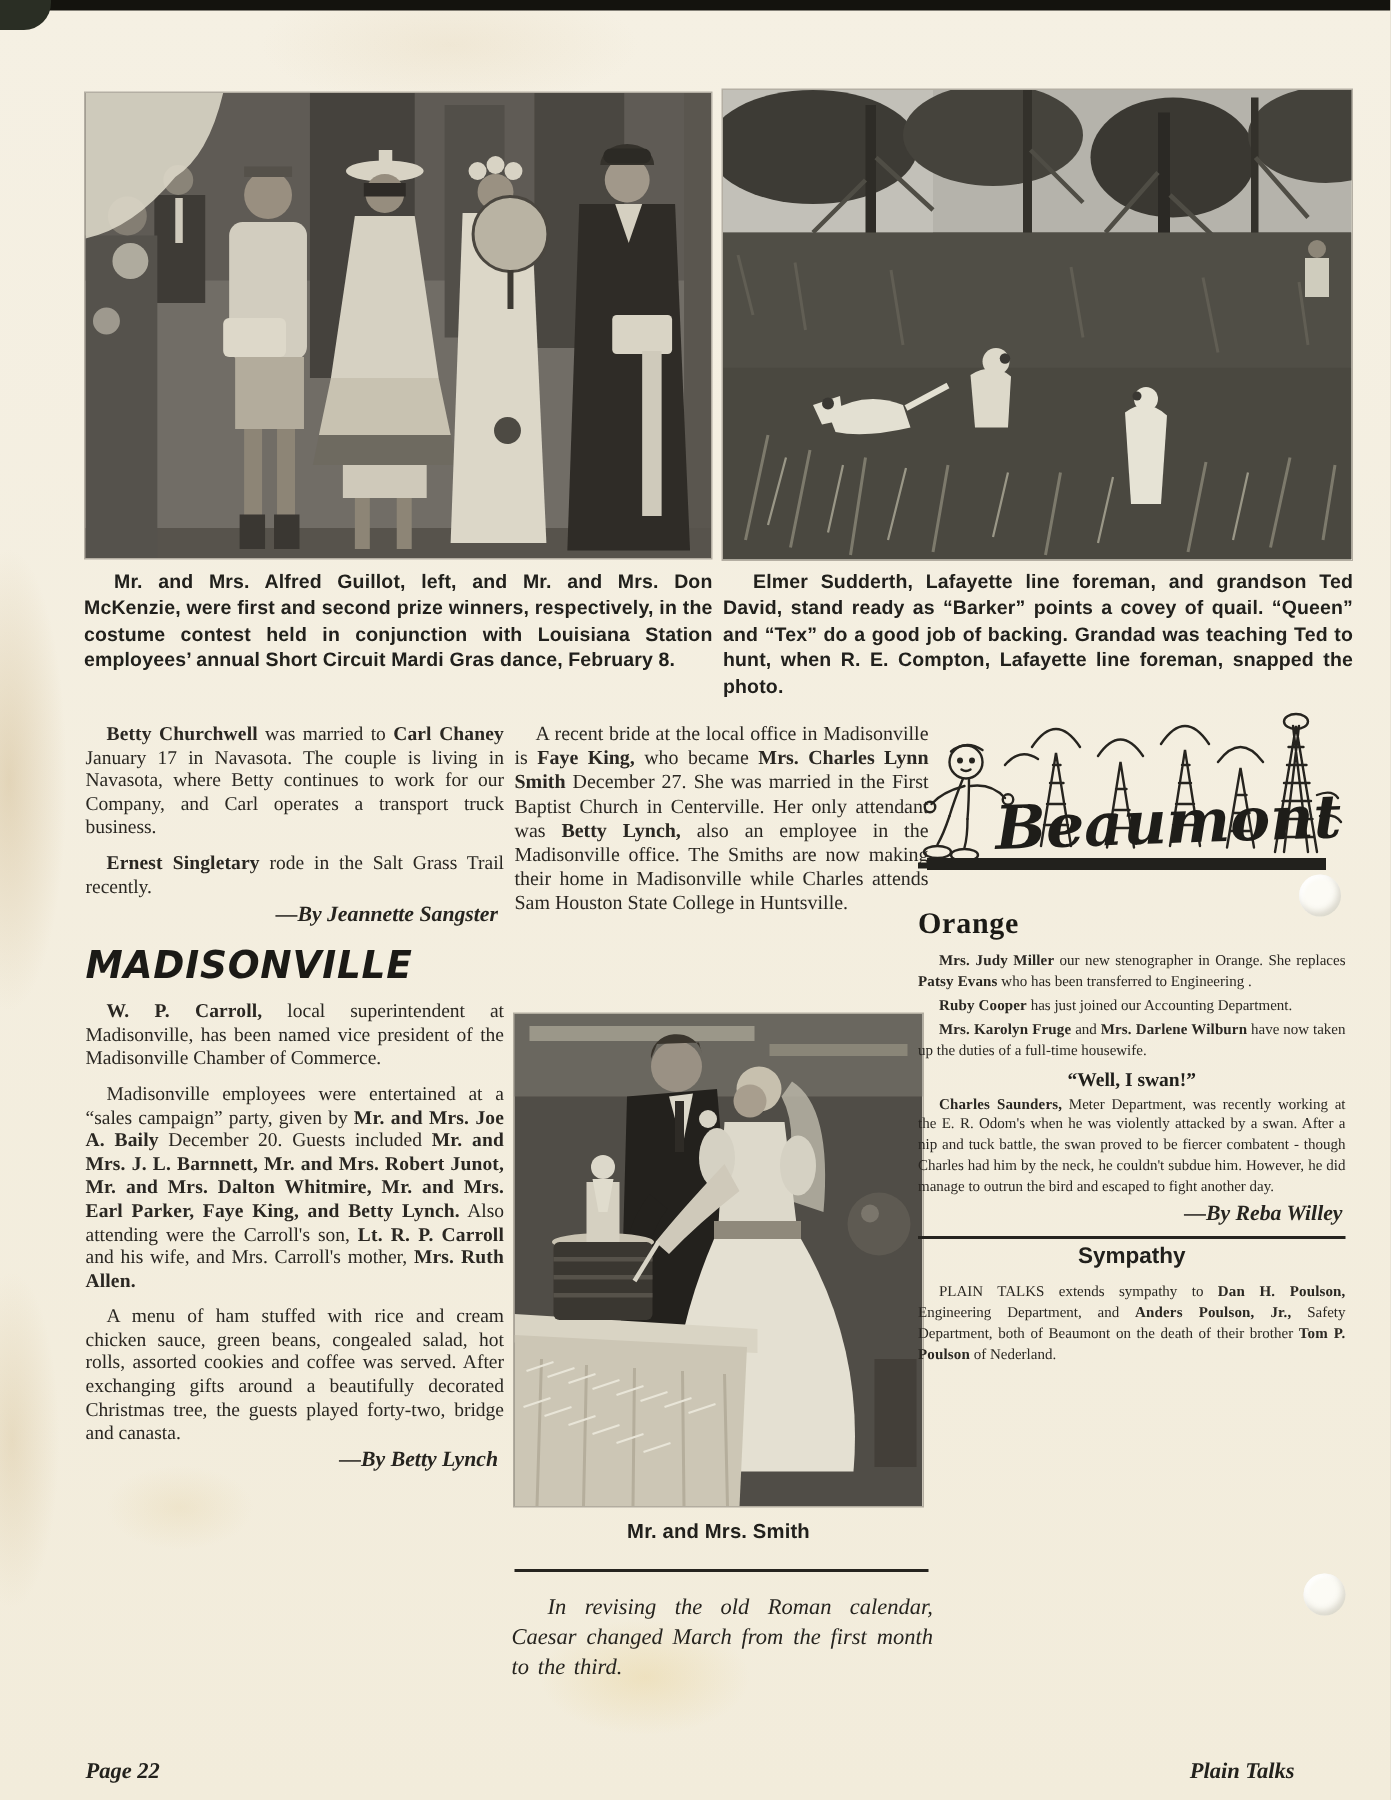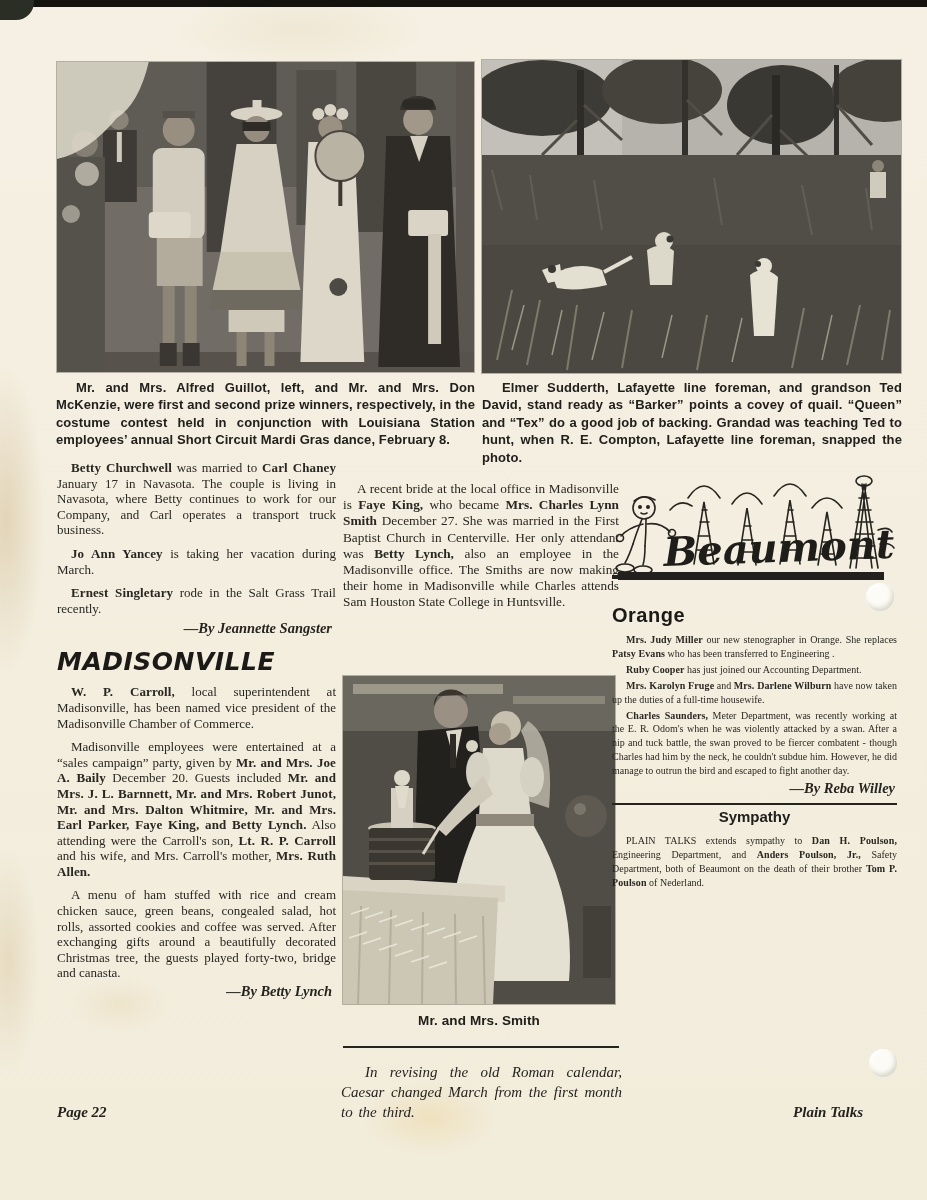--- a/index.html
+++ b/index.html
@@ -33,57 +33,57 @@
   .caption{
     position:absolute;font-family:"Liberation Sans","DejaVu Sans",sans-serif;
     font-weight:700;font-size:13px;line-height:17.4px;text-align:justify;
     color:#21201c;letter-spacing:.1px;
   }
   .caption p{margin:0;text-indent:20px;}
   .caption-left{left:56px;top:379px;width:419px;}
   .caption-right{left:482px;top:379px;width:420px;}
   .caption-wedding{left:343px;top:1012px;width:272px;text-align:center;font-size:13.5px;}
 
-  .col{position:absolute;top:460px;}
+  .col{position:absolute;top:481px;}
   .col1{left:57px;width:279px;}
   .col3{left:612px;width:285px;top:470px;}
   .col p{margin:0 0 8px;font-size:13px;line-height:15.6px;text-align:justify;text-indent:14px;}
   .col3 p{font-size:10px;line-height:13.9px;margin:0 0 2px;}
   .col p b{letter-spacing:.1px;}
 
   .byline{font-style:italic;font-weight:600;font-size:14.5px;text-align:right;margin:2px 4px 10px 0;color:#26241f;}
   .col3 .byline{margin:2px 2px 4px 0;}
 
   h2.big-head{
     font-family:"DejaVu Sans","Liberation Sans",sans-serif;font-weight:800;
     font-size:25px;letter-spacing:.5px;margin:6px 0 8px;color:#1b1a16;
     transform:scaleY(1.02);
     font-style:italic;
   }
   h3.town-head{
-    font-family:Liberation Sans, sans-serif;font-weight:800;
+    font-family:Liberation Serif, serif;font-weight:800;
     font-size:20px;letter-spacing:.5px;margin:2px 0 6px;color:#1b1a16;
   }
   .subhead{font-weight:700;text-align:center;font-size:13px;margin:4px 0 2px;color:#21201c;}
   .subhead-sans{font-family:"Liberation Sans","DejaVu Sans",sans-serif;font-weight:700;
     text-align:center;font-size:15px;margin:3px 0 9px;color:#21201c;}
   .rule{height:2px;background:#26241f;border:0;margin:6px 0 0;}
   .rule-abs{position:absolute;left:343px;top:1046px;width:276px;height:2px;background:#26241f;}
 
   .col2-para{position:absolute;left:343px;top:481px;width:276px;}
   .col2-para p{margin:0;font-size:13.3px;line-height:16.2px;text-align:justify;text-indent:14px;}
 
   .roman-note{
     position:absolute;left:341px;top:1062px;width:281px;
     font-style:italic;font-size:15px;line-height:20px;text-align:justify;
     font-weight:500;color:#26241f;word-spacing:2px;
   }
   .roman-note p{margin:0;text-indent:24px;}
 
-  .footer-item{position:absolute;top:1104px;font-style:italic;font-weight:700;font-size:15px;color:#23221d;}
+  .footer-item{position:absolute;top:1173px;font-style:italic;font-weight:700;font-size:15px;color:#23221d;}
   .footer-left{left:57px;}
   .footer-right{right:64px;}
 
   .logo-beaumont{margin:0 0 2px 0;}
 </style>
 </head>
 <body>
 
 <div class="page">
   <div class="scan-edge"></div>
@@ -194,21 +194,20 @@
 
   <div class="caption caption-left">
     <p>Mr. and Mrs. Alfred Guillot, left, and Mr. and Mrs. Don McKenzie, were first and second prize winners, respectively, in the costume contest held in conjunction with Louisiana Station employees’ annual Short Circuit Mardi Gras dance, February 8.</p>
   </div>
   <div class="caption caption-right">
     <p>Elmer Sudderth, Lafayette line foreman, and grandson Ted David, stand ready as “Barker” points a covey of quail. “Queen” and “Tex” do a good job of backing. Grandad was teaching Ted to hunt, when R. E. Compton, Lafayette line foreman, snapped the photo.</p>
   </div>
 
   <div class="col col1">
     <p><b>Betty Churchwell</b><span> was married to </span><b>Carl Chaney</b><span> January 17 in Navasota. The couple is living in Navasota, where Betty continues to work for our Company, and Carl operates a transport truck business.</span></p>
-    <p><b>Jo Ann Yancey</b><span> is taking her vacation during March.</span></p>
     <p style="margin-bottom:4px"><b>Ernest Singletary</b><span> rode in the Salt Grass Trail recently.</span></p>
     <div class="byline">—By Jeannette Sangster</div>
     <h2 class="big-head">MADISONVILLE</h2>
     <p><b>W. P. Carroll,</b><span> local superintendent at Madisonville, has been named vice president of the Madisonville Chamber of Commerce.</span></p>
     <p><span>Madisonville employees were entertained at a “sales campaign” party, given by </span><b>Mr. and Mrs. Joe A. Baily</b><span> December 20. Guests included </span><b>Mr. and Mrs. J. L. Barnnett, Mr. and Mrs. Robert Junot, Mr. and Mrs. Dalton Whitmire, Mr. and Mrs. Earl Parker, Faye King, and Betty Lynch.</b><span> Also attending were the Carroll's son, </span><b>Lt. R. P. Carroll</b><span> and his wife, and Mrs. Carroll's mother, </span><b>Mrs. Ruth Allen.</b></p>
     <p style="margin-bottom:2px"><span>A menu of ham stuffed with rice and cream chicken sauce, green beans, congealed salad, hot rolls, assorted cookies and coffee was served. After exchanging gifts around a beautifully decorated Christmas tree, the guests played forty-two, bridge and canasta.</span></p>
     <div class="byline">—By Betty Lynch</div>
   </div>
 
   <div class="col2-para">
@@ -301,20 +300,21 @@
         <path d="M266,60 Q276,56 280,62 M268,74 Q278,72 282,78"></path>
       </g>
       <rect x="6" y="102" width="266" height="8" fill="#22211d"></rect>
       <rect x="0" y="105" width="8" height="4" fill="#22211d"></rect>
       <text x="52" y="96" font-size="40" font-style="italic" font-weight="bold" font-family="'DejaVu Serif','Liberation Serif',serif" fill="#1e1d19" transform="rotate(-2 52 96)">Beaumont</text>
     </svg>
     <h3 class="town-head">Orange</h3>
     <p><b>Mrs. Judy Miller</b><span> our new stenographer in Orange. She replaces </span><b>Patsy Evans</b><span> who has been transferred to Engineering .</span></p>
     <p><b>Ruby Cooper</b><span> has just joined our Accounting Department.</span></p>
     <p><b>Mrs. Karolyn Fruge</b><span> and </span><b>Mrs. Darlene Wilburn</b><span> have now taken up the duties of a full-time housewife.</span></p>
+    <div class="subhead">“Well, I swan!”</div>
     <p style="margin-bottom:0"><b>Charles Saunders,</b><span> Meter Department, was recently working at the E. R. Odom's when he was violently attacked by a swan. After a nip and tuck battle, the swan proved to be fiercer combatent - though Charles had him by the neck, he couldn't subdue him. However, he did manage to outrun the bird and escaped to fight another day.</span></p>
     <div class="byline">—By Reba Willey</div>
     <div class="rule"></div>
     <div class="subhead-sans">Sympathy</div>
     <p><span>PLAIN TALKS extends sympathy to </span><b>Dan H. Poulson,</b><span> Engineering Department, and </span><b>Anders Poulson, Jr.,</b><span> Safety Department, both of Beaumont on the death of their brother </span><b>Tom P. Poulson</b><span> of Nederland.</span></p>
   </div>
 
   <div class="footer-item footer-left">Page 22</div>
   <div class="footer-item footer-right">Plain Talks</div>
 </div>

